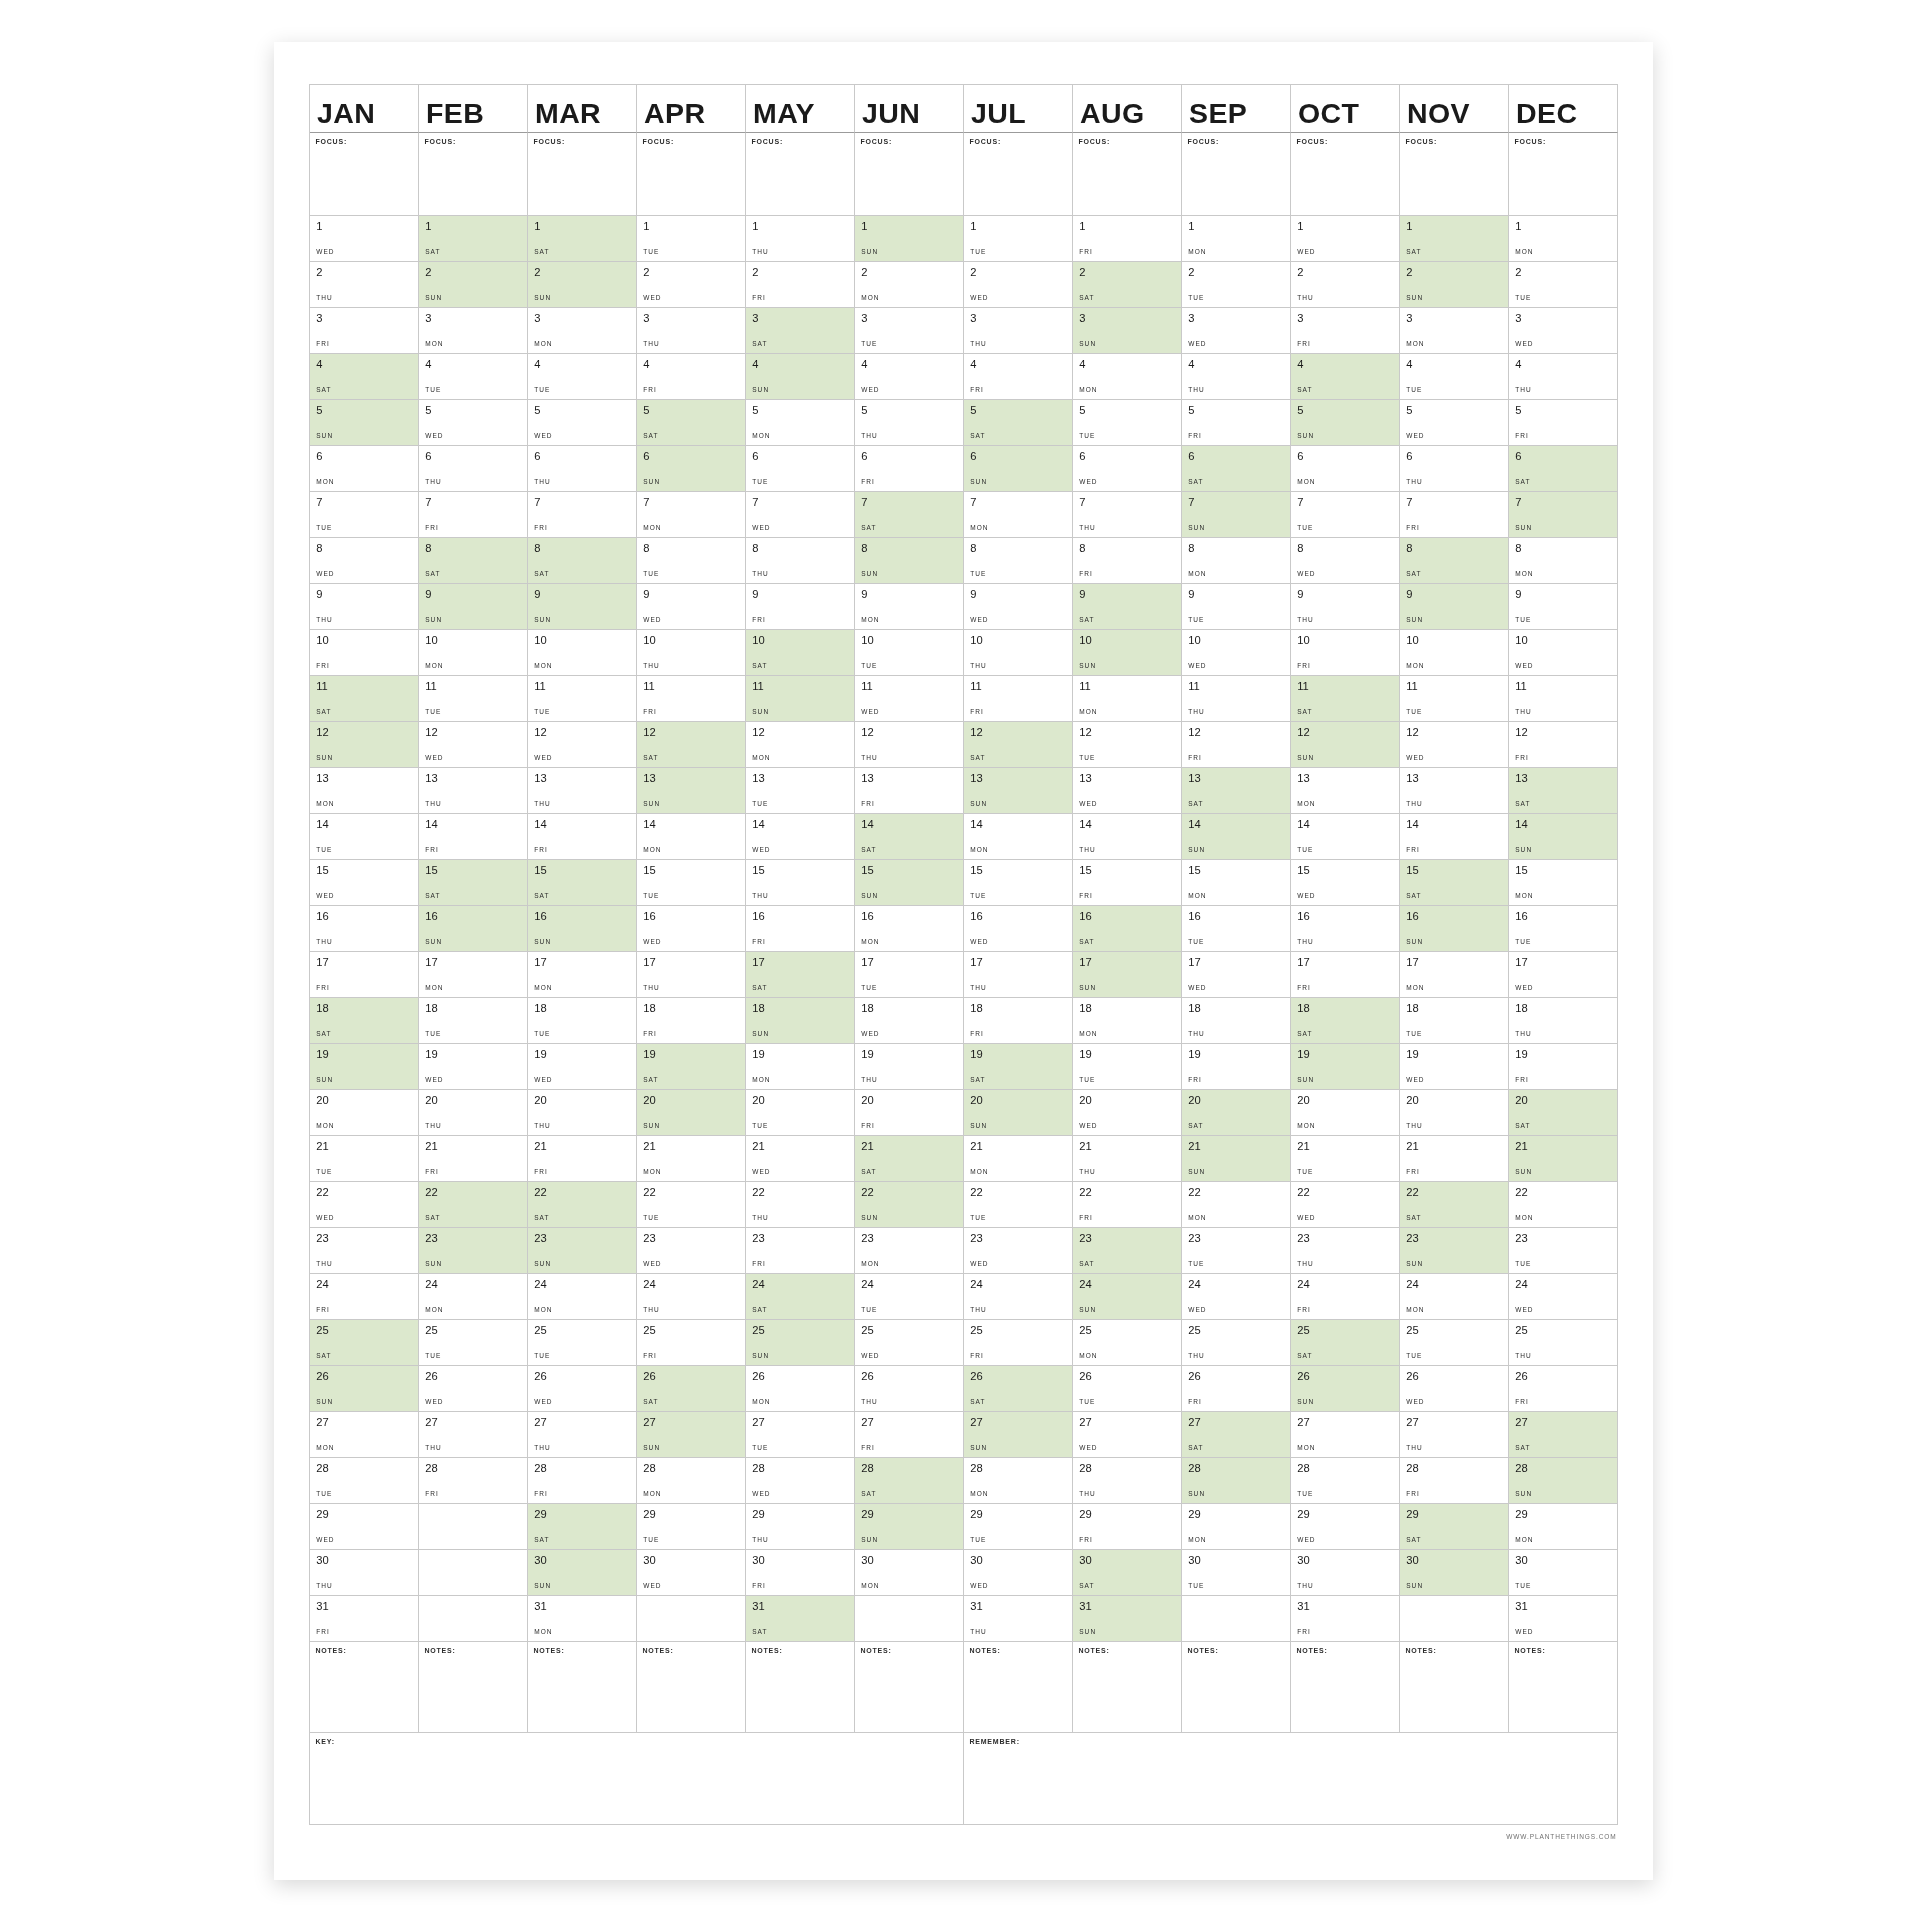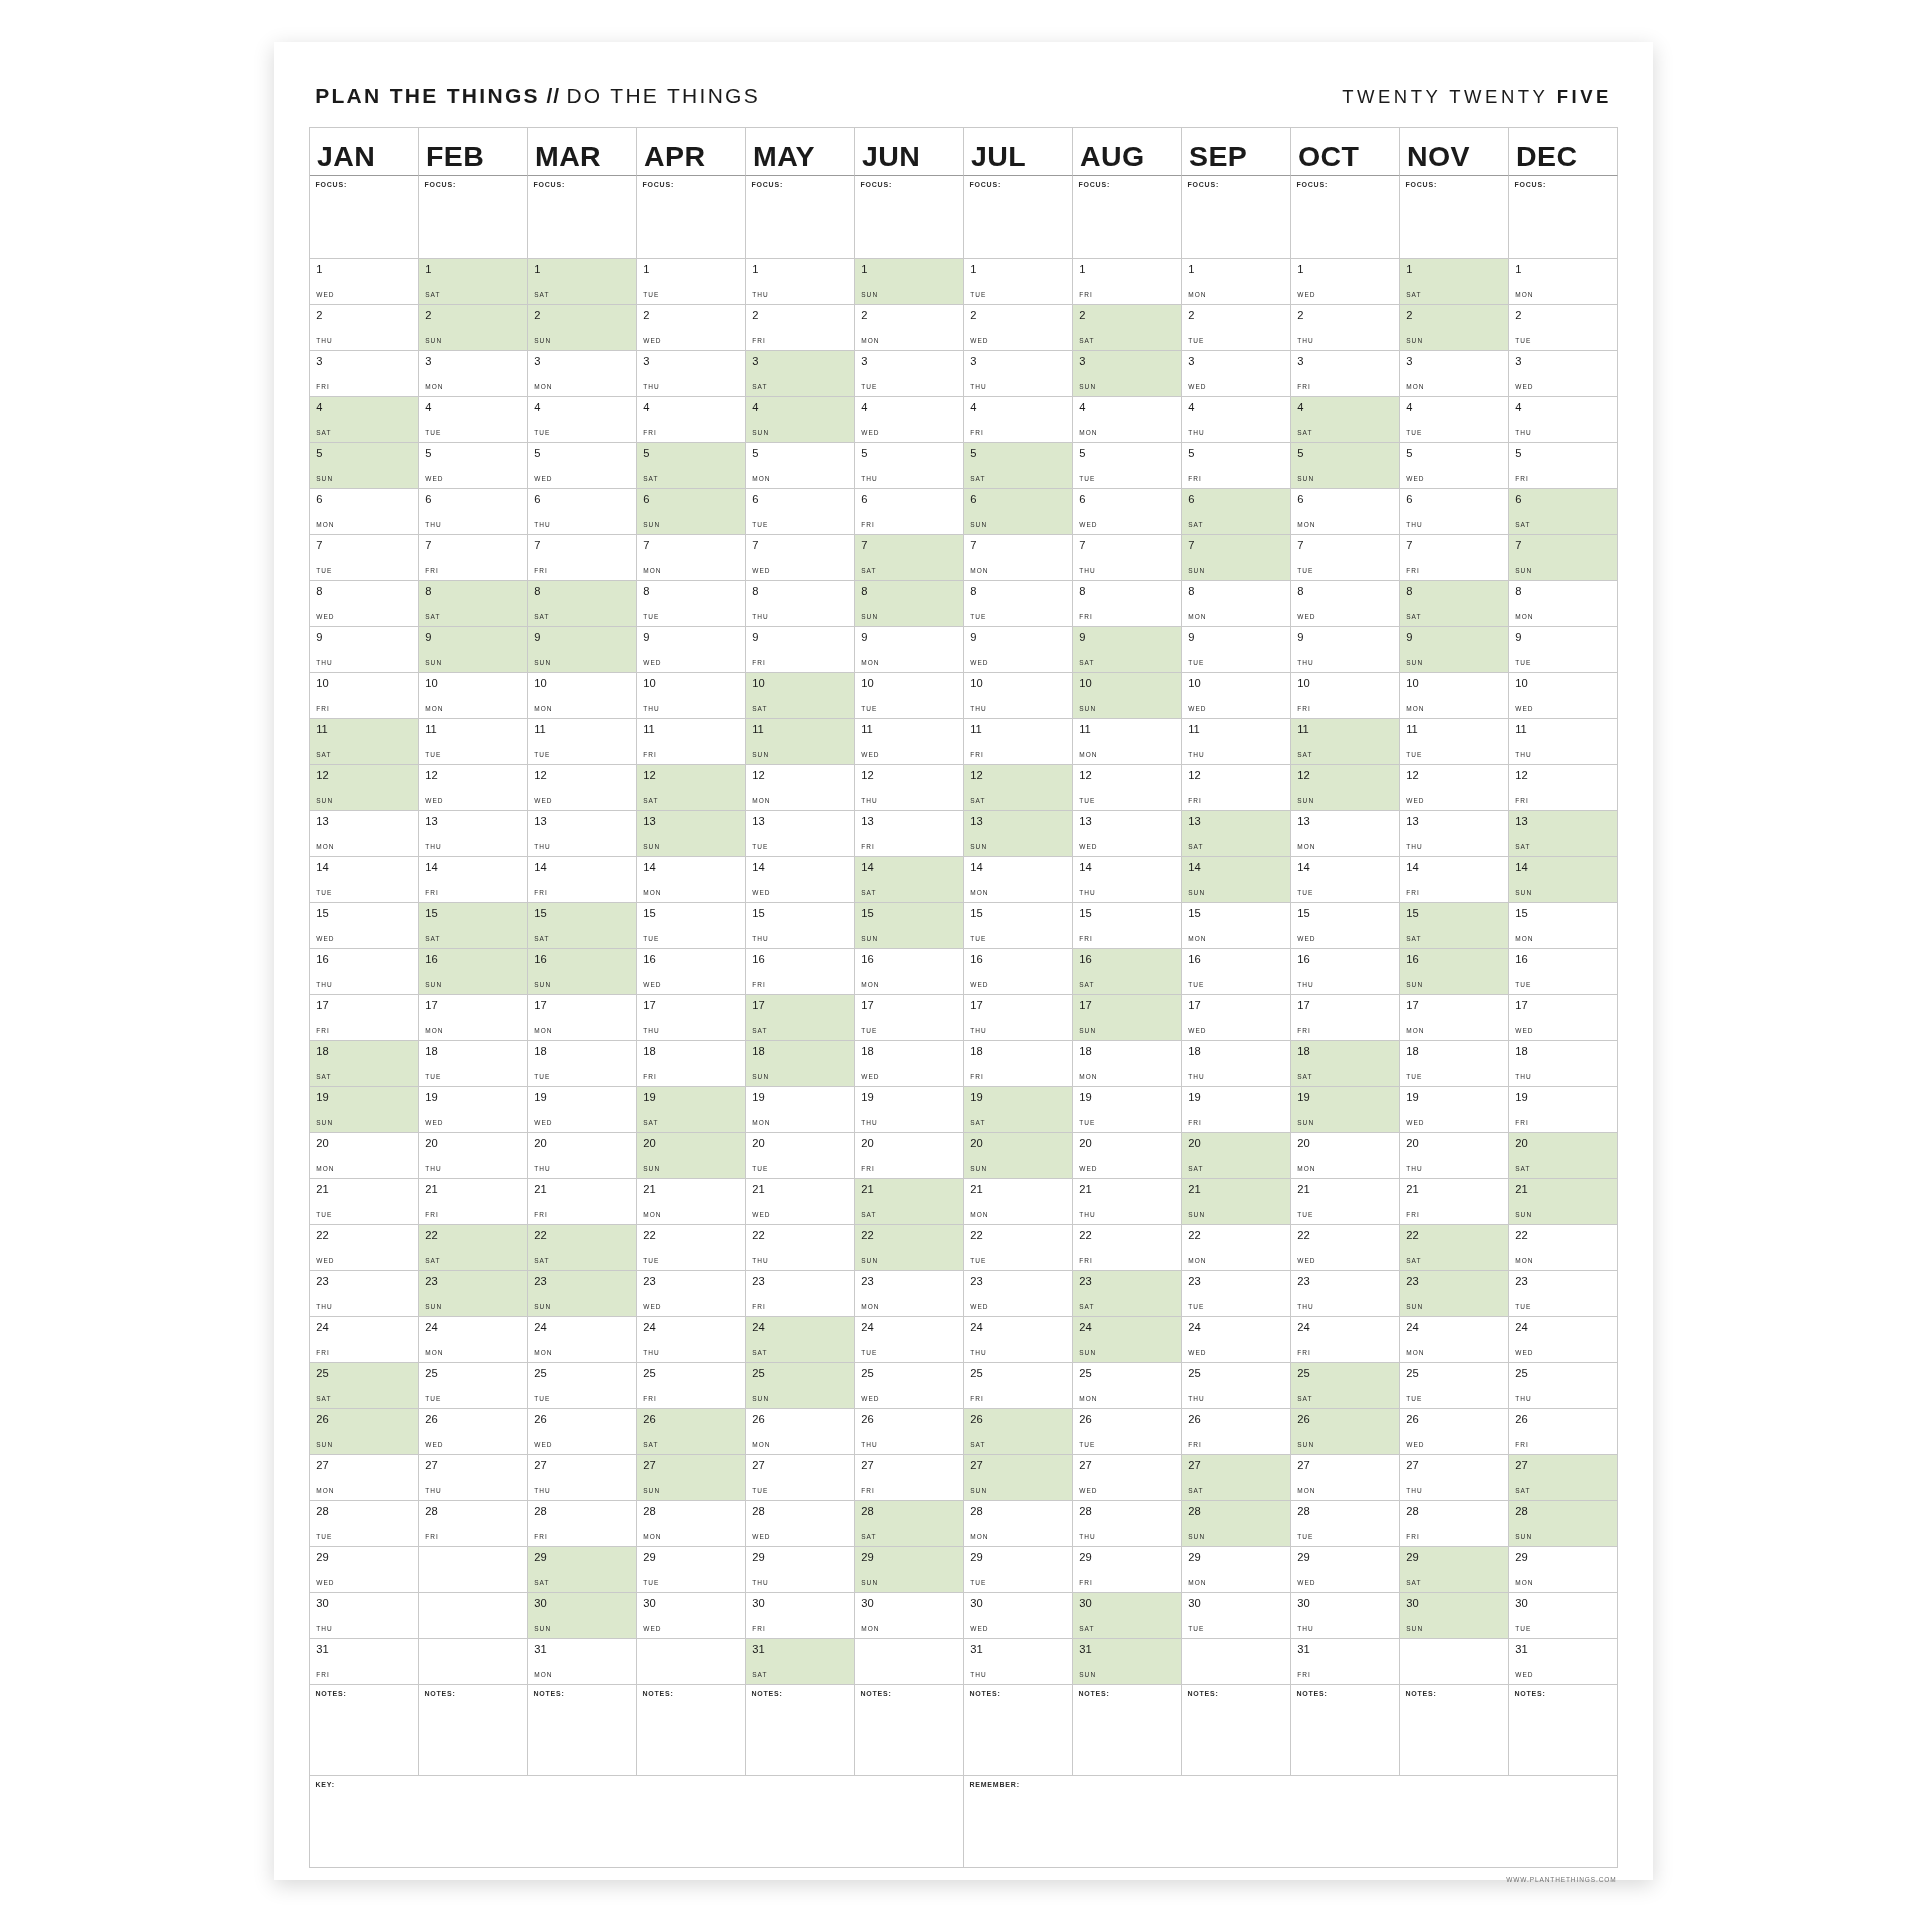--- a/index.html
+++ b/index.html
@@ -168,28 +168,20 @@
     letter-spacing: 0.9px;
     color: #6f6f6f;
   }
 </style>
 </head>
 <body>
 
 <div id="poster">
   <div id="inner">
 
-    <div class="header">
-      <div class="title">
-        <span class="b">PLAN THE THINGS</span><span class="slash"> // </span><span>DO THE THINGS</span>
-      </div>
-      <div class="year">
-        <span>TWENTY TWENTY </span><span class="b">FIVE</span>
-      </div>
-    </div>
 
     <div class="grid" id="grid">
         <div class="row row-months">
           <div class="cell">
             <span class="month-name">JAN</span>
           </div>
           <div class="cell">
             <span class="month-name">FEB</span>
           </div>
           <div class="cell">

